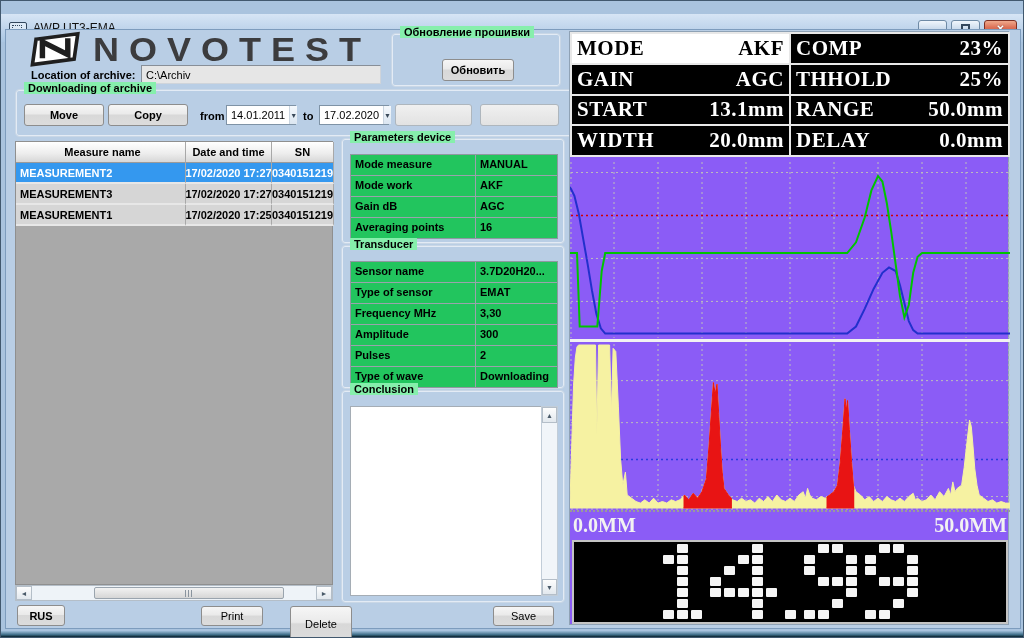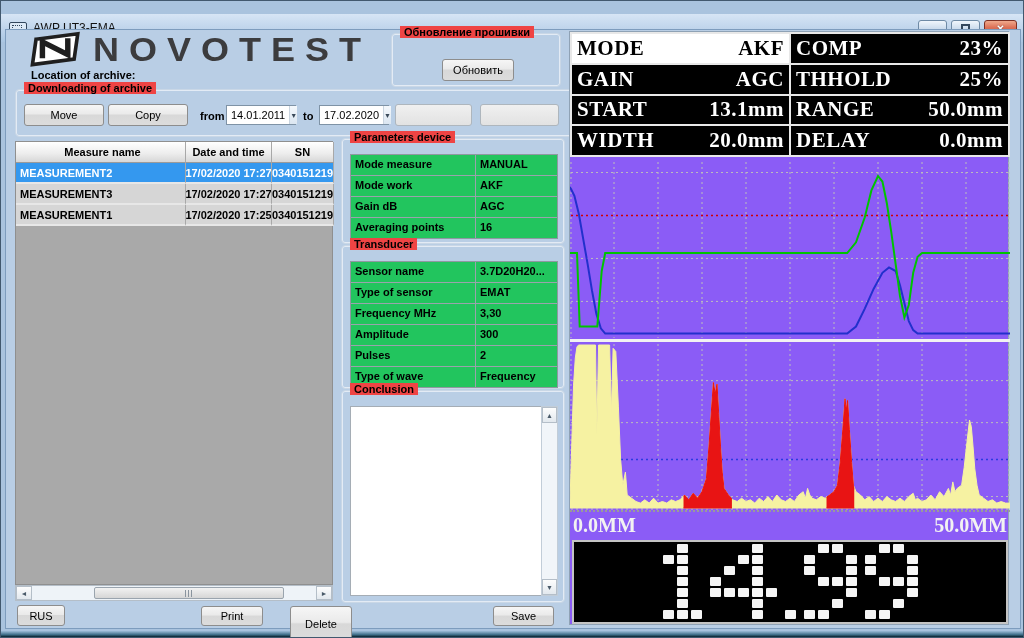--- a/index.html
+++ b/index.html
@@ -33,26 +33,26 @@
   #logoicon{position:absolute;left:26px;top:30px;}
   #wordmark{position:absolute;left:92px;top:30px;font-size:36px;font-weight:bold;color:#3c3c3e;
             letter-spacing:10px;transform:scaleY(.92);transform-origin:left top;}
 
   
   .tfield{position:absolute;background:#e6e6e6;border:1px solid #888f98;border-bottom-color:#cfd4da;
           border-right-color:#cfd4da;font-size:11px;font-family:"Liberation Sans",sans-serif;padding:2px 4px;color:#000;}
   .btn{position:absolute;border:1px solid #8d8d8d;border-radius:3px;color:#000;
        background:linear-gradient(#f6f6f6,#eaeaea 45%,#d8d8d8 50%,#dcdcdc);
        font-size:11px;font-family:"Liberation Sans",sans-serif;display:flex;align-items:center;justify-content:center;}
-  .btn.bold{font-weight:normal;}
+  .btn.bold{font-weight:bold;}
   .btn.disabled{background:linear-gradient(#f0f0f0,#e2e2e2);border-color:#aeb6bd;}
 
   
   .group{position:absolute;border:1px solid #c9d7e6;border-radius:4px;box-shadow:inset 0 0 0 1px rgba(255,255,255,.6);}
-  .gtitle{position:absolute;top:-8px;left:8px;background:#ef4444;padding:0 4px;font-size:11px;font-weight:bold;color:#000;white-space:nowrap;}
+  .gtitle{position:absolute;top:-8px;left:8px;background:#86efac;padding:0 4px;font-size:11px;font-weight:bold;color:#000;white-space:nowrap;}
 
   .combo{position:absolute;background:#fff;border:1px solid #7f93a6;display:flex;align-items:center;font-size:11px;}
   .combo .cval{padding:0 4px;flex:1;}
   .combo .carrow{width:15px;height:100%;border-left:1px solid #c9d4df;display:flex;align-items:center;justify-content:center;
                  font-size:7px;color:#3a4a5a;background:linear-gradient(#f4f8fc,#dbe6f1);}
 
   
   #mtable{position:absolute;left:14px;top:140px;width:318px;height:444px;background:#a9a9a9;
           border:1px solid #8f8f8f;display:flex;flex-direction:column;font-size:11px;}
   .trow{display:flex;flex:none;height:21px;}
@@ -126,20 +126,21 @@
   <div id="client"></div>
   <div id="bottomframe"></div>
 
   <svg id="logoicon" width="58" height="40" viewBox="0 0 64 44">
     <polygon points="10,9 56,3 52,31 6,37" fill="#ffffff" stroke="#1f1f1f" stroke-width="4"></polygon>
     <path d="M17 30 L17 12 L45 26 L45 8" stroke="#1f1f1f" stroke-width="6" fill="none"></path>
   </svg>
   <div id="wordmark">NOVOTEST</div>
 
   <div class="lbl" style="left:22px;top:68px;padding-left:8px;">Location of archive:</div>
+  <input class="tfield" style="left: 140px; top: 64px; width: 240px; height: 19px;" readonly="" value="C:\Archiv">
 
   <div class="group" style="left:390px;top:32px;width:170px;height:54px;">
     <div class="gtitle">Обновление прошивки</div>
     <div class="btn bold" style="left:50px;top:25px;width:72px;height:22px;">Обновить</div>
   </div>
 
   <div class="group" style="left:14px;top:88px;width:620px;height:48px;">
     <div class="gtitle">Downloading of archive</div>
     <div class="btn bold" style="left:8px;top:14px;width:80px;height:22px;">Move</div>
     <div class="btn bold" style="left:92px;top:14px;width:80px;height:22px;">Copy</div>
@@ -216,21 +217,21 @@
         <div class="kvc">3.7D20H20...</div>
         <div class="kvc">Type of sensor</div>
         <div class="kvc">EMAT</div>
         <div class="kvc">Frequency MHz</div>
         <div class="kvc">3,30</div>
         <div class="kvc">Amplitude</div>
         <div class="kvc">300</div>
         <div class="kvc">Pulses</div>
         <div class="kvc">2</div>
         <div class="kvc">Type of wave</div>
-        <div class="kvc">Frequency</div>
+        <div class="kvc">Downloading</div>
       </div>
   </div>
 
   <div class="group" style="left:340px;top:389px;width:224px;height:213px;">
     <div class="gtitle">Conclusion</div>
     <textarea id="concl-text" style="left: 8px; top: 15px; width: 191px; height: 190px;"></textarea>
     <div class="vscroll" style="left:199px;top:15px;height:190px;">
       <div class="sbtn">
           <span>▲</span>
         </div>

